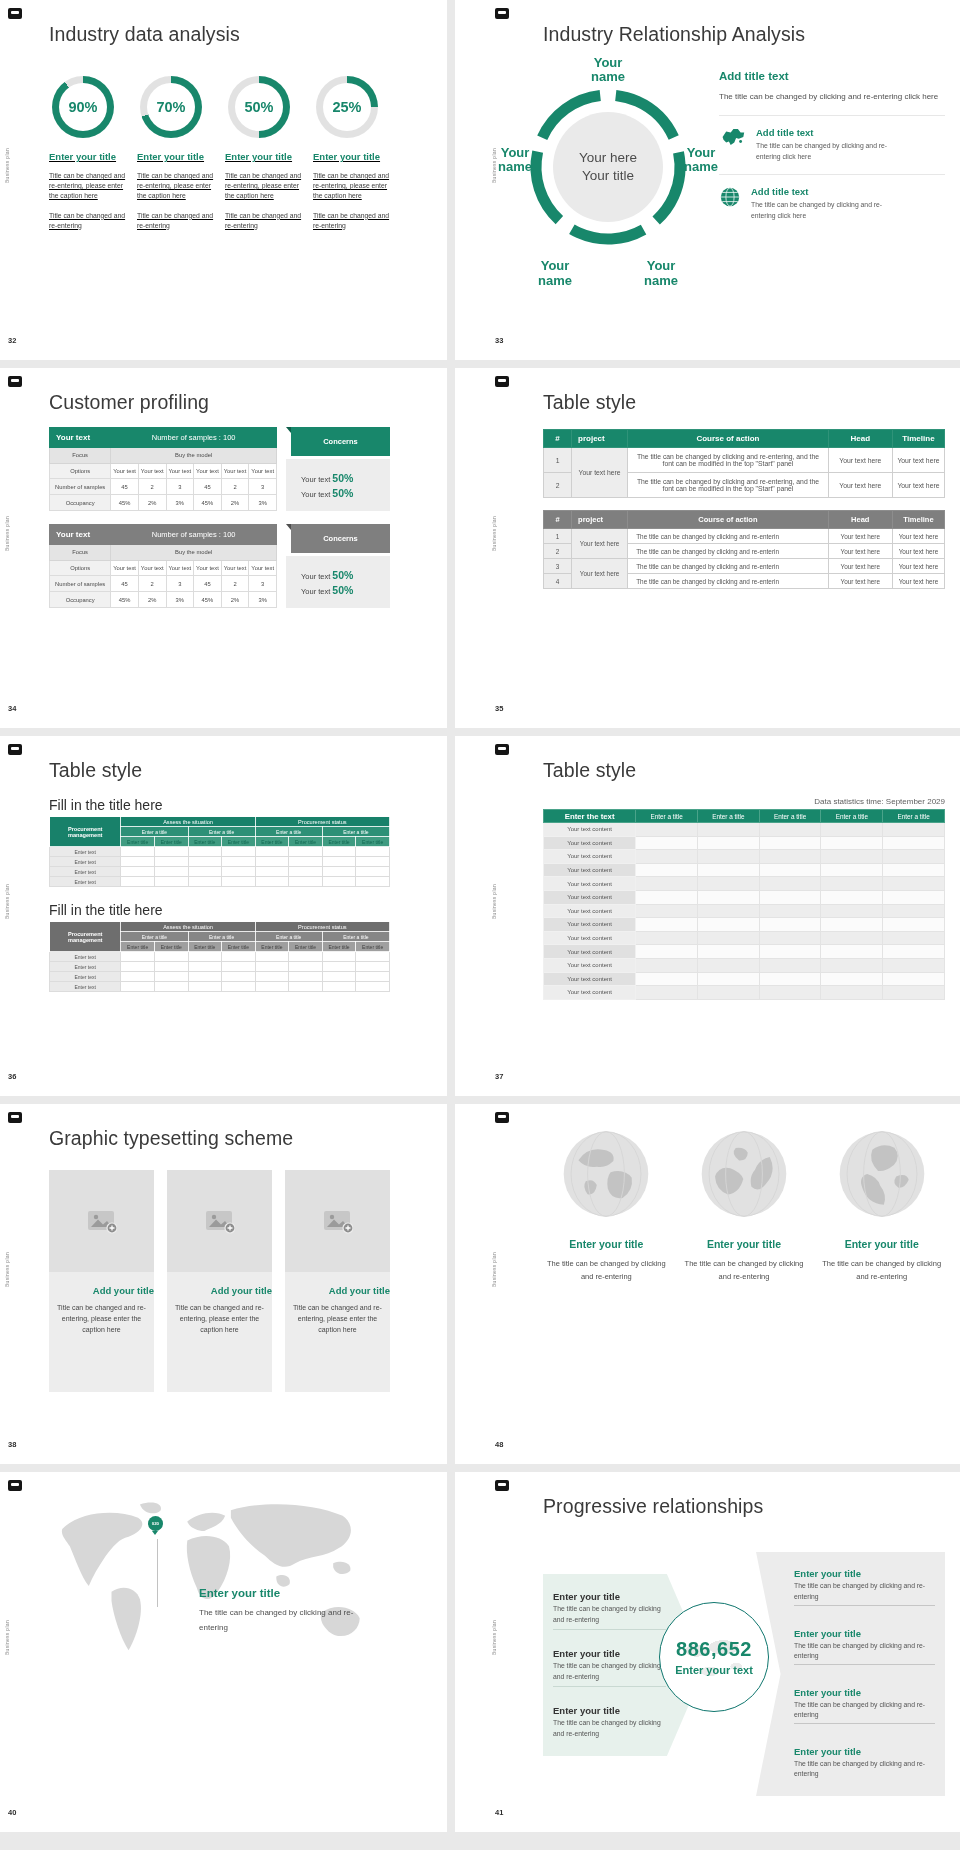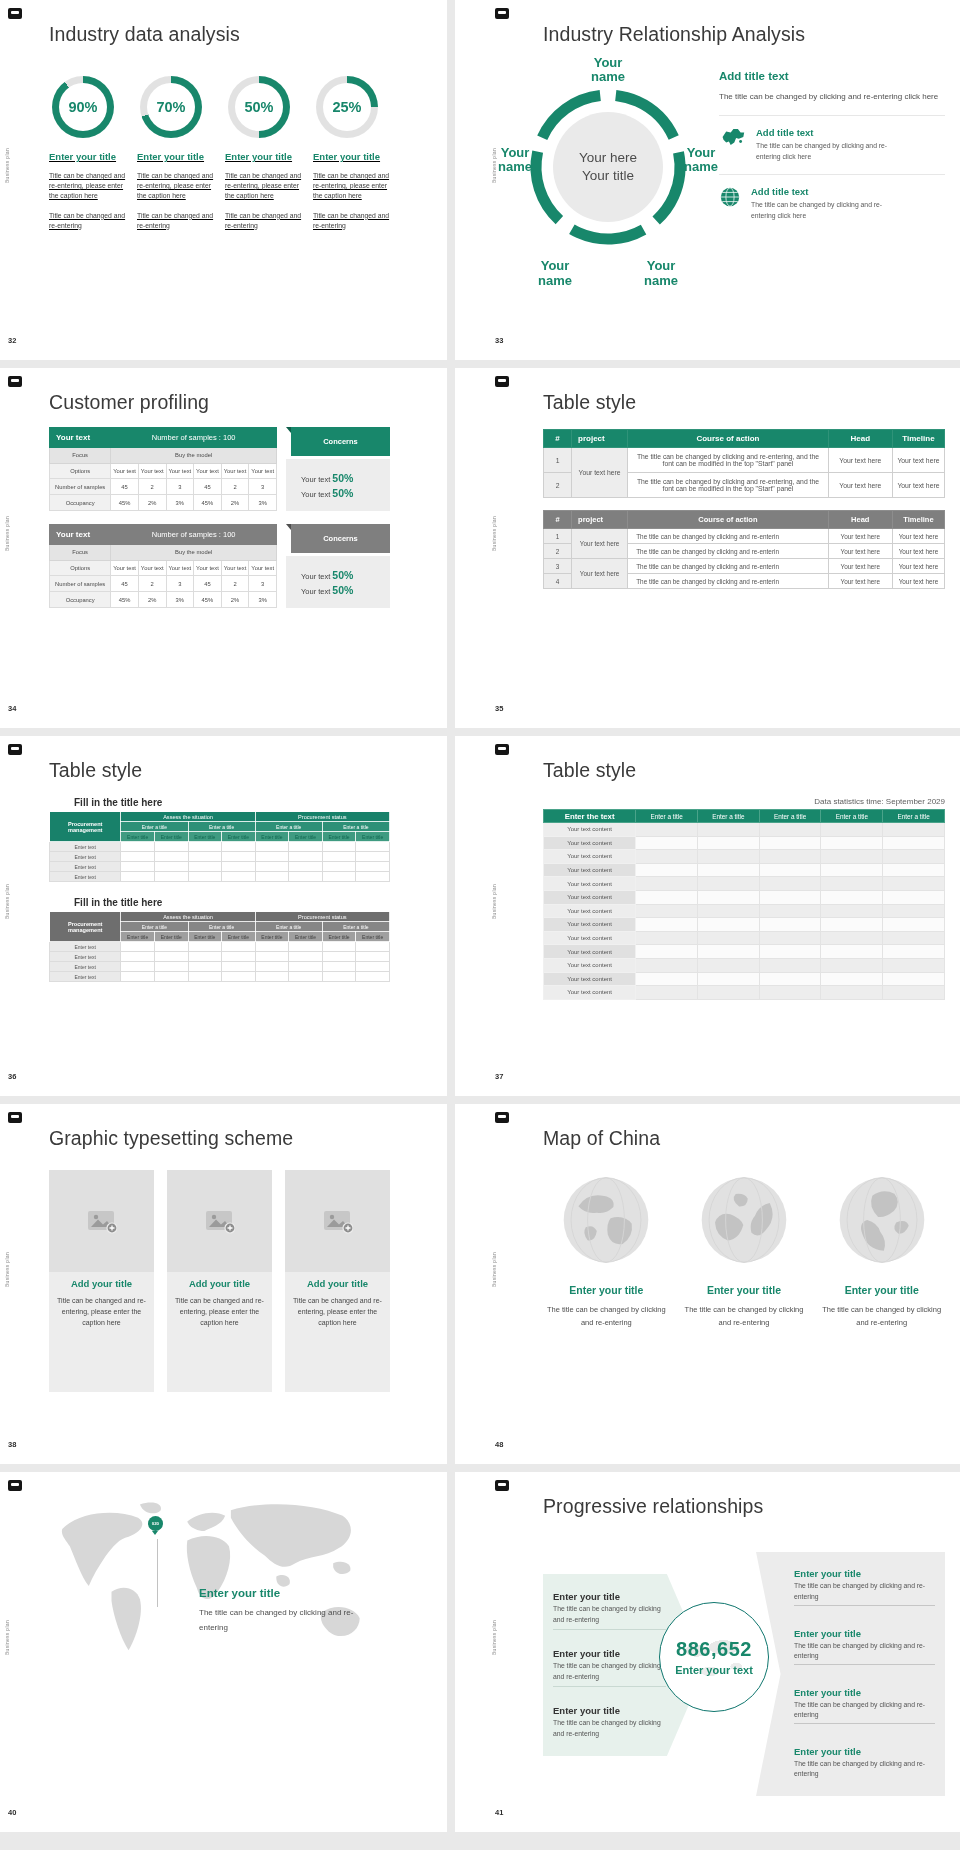--- a/index.html
+++ b/index.html
@@ -71,21 +71,21 @@
   .ts td.numc,.ts td.projc{background:#ededed;}
   .ts1{margin-top:15px;}
   .ts1 .body td{height:25px;}
   .ts2{margin-top:12px;}
   .ts2 td{font-size:6.4px;}
   .ts2 .th td{background:var(--grayhdr);border-color:#8d8d8d;font-size:7.5px;}
   .ts2 .body td{height:15px;}
   .ts2 td.action{text-align:left;padding-left:8px;}
 
   
-  .fill-h{margin-top:15px;font-size:10px;font-weight:700;color:#2f2f2f;margin-left:25px;}
+  .fill-h{margin-top:15px;font-size:14px;font-weight:400;color:#2f2f2f;}
   .proc{width:100%;border-collapse:collapse;table-layout:fixed;margin-top:3px;}
   .proc td{font-size:5px;text-align:center;height:10px;border:1px solid #dcdcdc;background:#fff;color:#555;padding:0;}
   .proc .hrow td{border:1px solid rgba(255,255,255,.85);}
   .proc .corner{font-size:5.6px;font-weight:700;}
   .proc .rl{background:#eaeaea;}
   .tealv .corner,.tealv .g{background:#18816a;color:#fff;font-size:5.6px;}
   .tealv .s{background:#2d9077;color:#fff;}
   .tealv .c{background:#3f9b81;color:#0f6750;}
   .grayv2 .corner,.grayv2 .g{background:#6e6e6e;color:#fff;font-size:5.6px;}
   .grayv2 .s{background:#868686;color:#fff;}
@@ -97,21 +97,21 @@
   .stat td{height:13.6px;font-size:6px;border:1px solid #e3e3e3;background:#fbfbfb;color:#555;text-align:center;}
   .stat tr:nth-child(even) td{background:#ededed;}
   .stat td.rl{background:#e0e0e0;border-color:#f0f0f0;}
   .stat tr.hh td{background:var(--accent);border-color:#4aa38a;color:#fff;height:13px;font-size:6.4px;}
   .stat tr.hh td.first{font-size:7.8px;font-weight:700;}
 
   
   .gts-row{display:flex;gap:13px;margin-top:20px;}
   .gts-card{flex:1;background:#ededed;height:222px;}
   .gts-img{height:102px;background:#e0e0e0;display:flex;align-items:center;justify-content:center;}
-  .gts-t{margin-top:6px;text-align:center;font-size:9.5px;font-weight:700;color:var(--accent);}
+  .gts-t{margin-top:13px;text-align:right;font-size:9.5px;font-weight:700;color:var(--accent);}
   .gts-c{margin:7px auto 0;width:86%;text-align:center;font-size:7px;color:#474747;line-height:1.55;}
 
   
   .globe-row{display:flex;margin-top:24px;justify-content:space-between;}
   .globe-col{width:31.5%;text-align:center;}
   .gl-t{margin-top:14px;font-size:10.5px;font-weight:700;color:var(--accent);}
   .gl-c{margin-top:7px;font-size:7.5px;color:#4f4f4f;line-height:1.75;}
 
   
   .map-wrap{position:relative;margin-top:8px;height:228px;}
@@ -812,21 +812,20 @@
         </div>
       </div>
     </div>
   </div>
 
   <div class="card r">
     <div class="logo"></div>
     <div class="vlabel">Business plan</div>
     <div class="pagenum">48</div>
     <div class="content">
-      <div class="stitle">Map of China</div>
       <div class="globe-row">
         <div class="globe-col">
           <svg width="92" height="92" viewBox="0 0 100 100">
             <circle cx="50" cy="50" r="46" fill="#e1e1e1"></circle>
             <g fill="#c3c3c3">
                 <path d="M20,35 Q30,20 48,24 Q60,26 58,36 Q50,44 40,42 Q28,44 20,35Z"></path>
                 <path d="M55,48 Q70,44 78,54 Q80,68 68,76 Q56,78 52,66 Q50,54 55,48Z"></path>
                 <path d="M28,58 Q36,54 40,62 Q38,74 30,72 Q24,64 28,58Z"></path>
               </g>
             <g fill="none" stroke="#d6d6d6" stroke-width="1">

